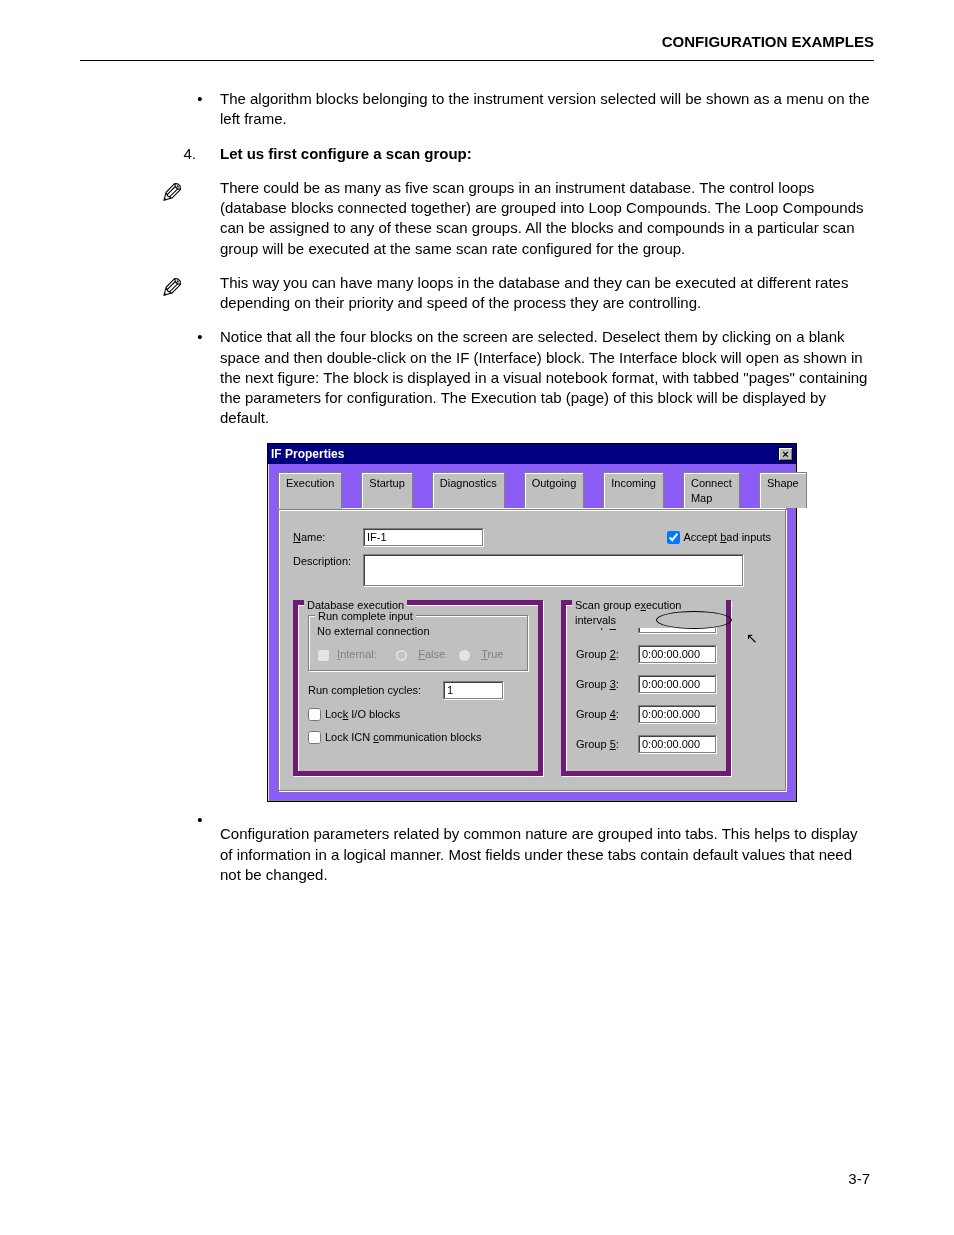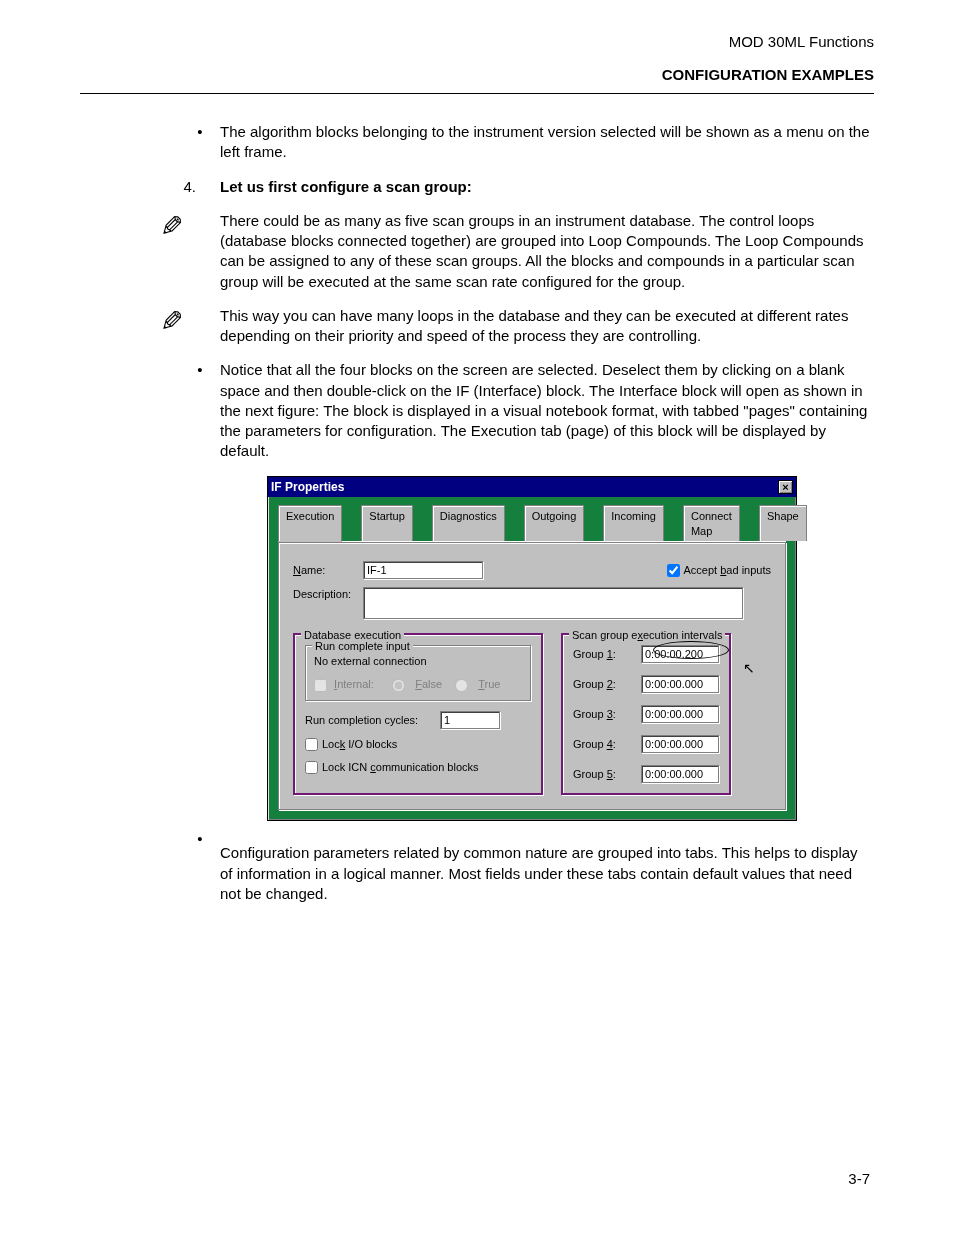--- a/index.html
+++ b/index.html
@@ -95,21 +95,21 @@
     margin: 10px 0 14px 0;
   }
 
   
   .dialog {
     display: inline-block;
     width: 530px;
     text-align: left;
     font-family: "MS Sans Serif", Tahoma, Arial, sans-serif;
     font-size: 11px;
-    background: #15803d;
+    background: #8b5cf6;
     border: 1px solid #000;
     box-shadow: inset 1px 1px 0 #dfdfdf, inset -1px -1px 0 #808080;
     margin-left: 110px;
   }
   .titlebar {
     display: flex;
     align-items: center;
     background: #000080;
     color: #fff;
     font-weight: bold;
@@ -172,23 +172,23 @@
     font-size: 11px;
     font-family: inherit;
   }
   .tinput.name { width: 120px; }
   .tinput.desc { width: 380px; height: 32px; resize: none; }
   .tinput.small { width: 60px; }
   .tinput.interval { width: 78px; }
   .chk-row { display: flex; align-items: center; }
   .cols { display: flex; gap: 18px; margin-top: 14px; }
   .group {
-    border: 2px solid #701a75;
+    border: 5px solid #701a75;
     box-shadow: inset 1px 1px 0 #fff, 1px 1px 0 #fff;
-    padding: 10px 10px 10px 10px;
+    padding: 10px 10px 18px 10px;
     position: relative;
   }
   .group-title {
     position: absolute;
     top: -7px;
     left: 6px;
     background: #c0c0c0;
     padding: 0 3px;
     font-size: 11px;
   }
@@ -246,21 +246,20 @@
   }
   input[type=checkbox], input[type=radio] {
     margin: 0 4px 0 0;
     vertical-align: middle;
   }
 </style>
 </head>
 <body>
 
 <div class="page">
-  <div class="header-right">MOD 30ML Functions</div>
   <div class="header-bold">CONFIGURATION EXAMPLES</div>
   <hr class="hr">
 
   <div class="content">
 
     <div class="bullet-row">
       <div class="bullet">•</div>
       <div class="bullet-text">The algorithm blocks belonging to the instrument version selected will be shown as a menu on the left frame.</div>
     </div>
 

